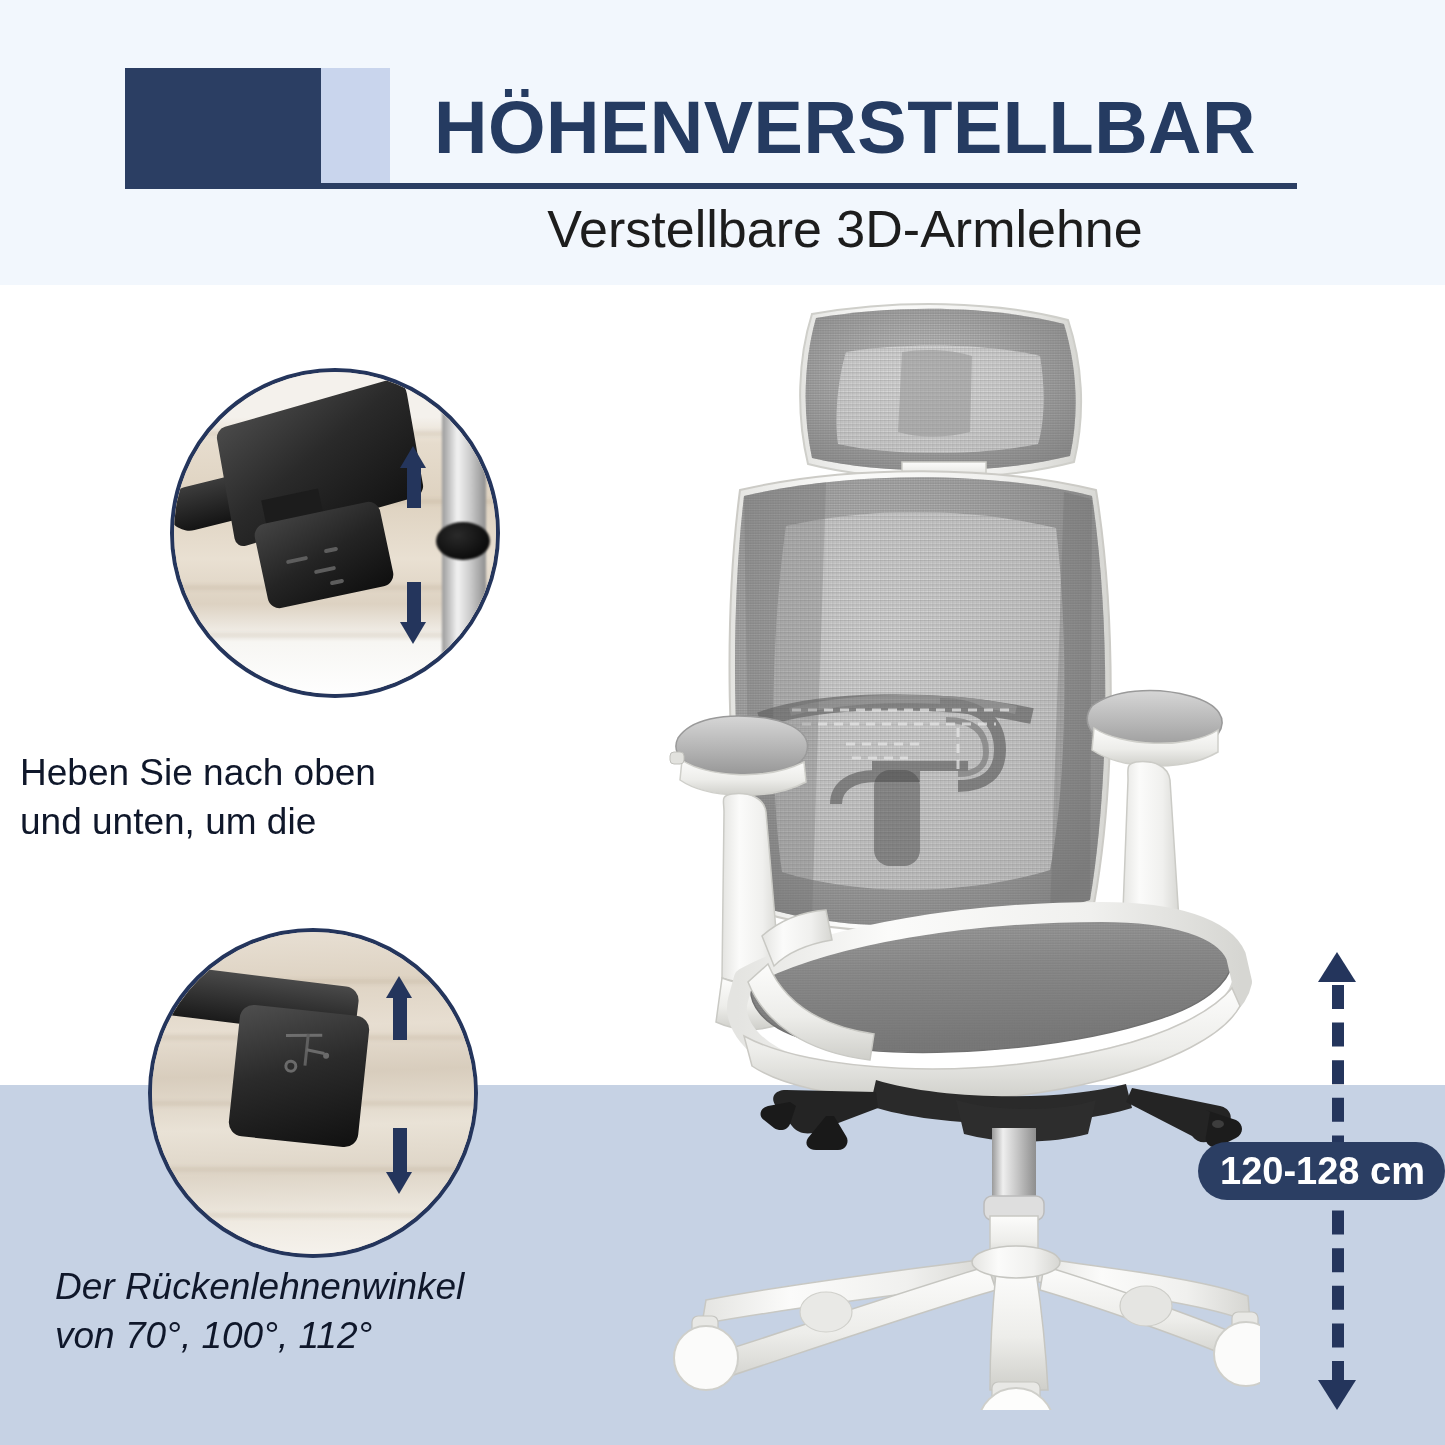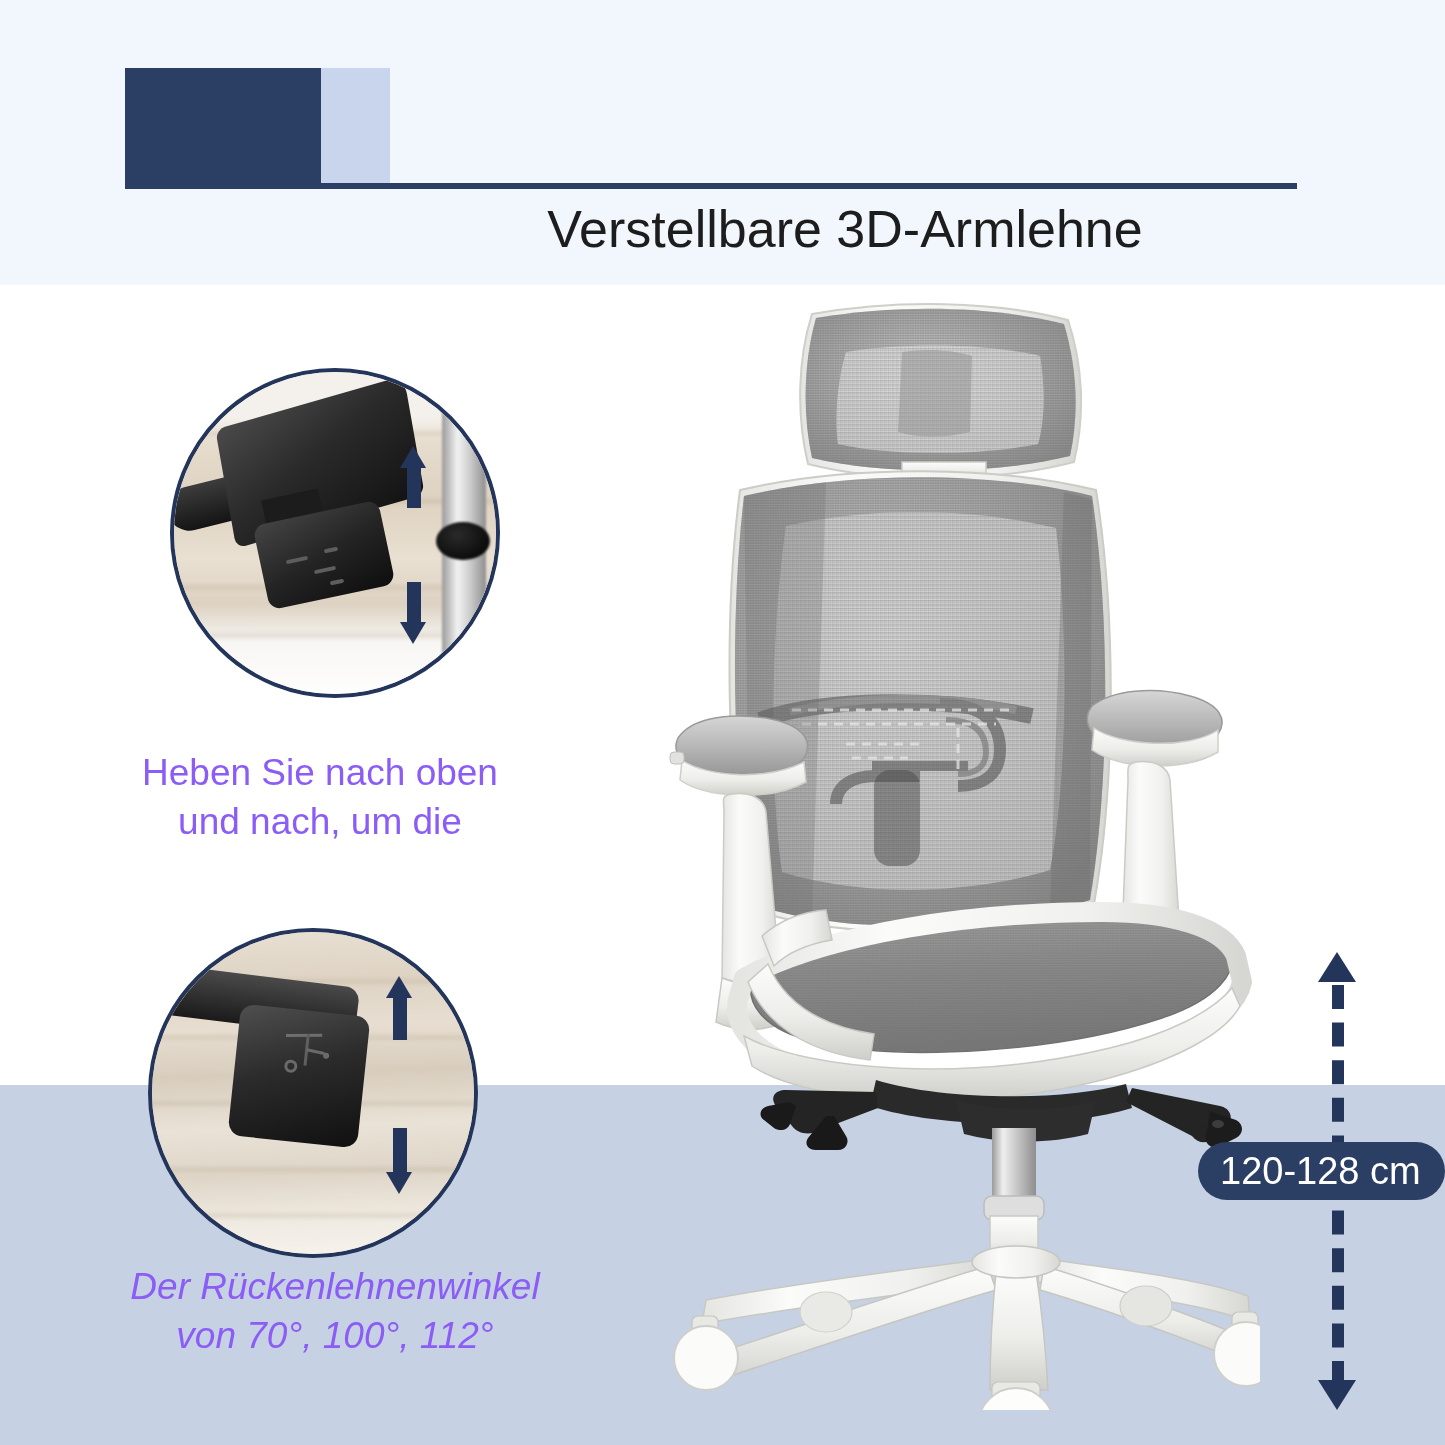--- a/index.html
+++ b/index.html
@@ -211,22 +211,21 @@
     position: absolute;
     left: 0;
     width: 0; height: 0;
     border-left: 13px solid transparent;
     border-right: 13px solid transparent;
   }
 
   
   .caption {
     position: absolute;
-    text-align: center;
-    color: #8b5cf6;
+    color: #0f172a;
     font-size: 37px;
     line-height: 1.33;
     font-weight: 400;
   }
   #caption-1 { left: 20px; top: 748px; width: 600px; }
   #caption-2 { left: 55px; top: 1262px; width: 560px; font-style: italic; }
 
   
   #chair {
     position: absolute;
@@ -263,33 +262,34 @@
     width: 247px; height: 58px;
     background: #2b3e63;
     border-radius: 29px;
     display: flex;
     align-items: center;
     justify-content: flex-start;
     padding-left: 22px;
     box-sizing: border-box;
     color: #ffffff;
     font-size: 38px;
-    font-weight: 400;
+    font-weight: 700;
     white-space: nowrap;
   }
 </style>
 </head>
 <body>
 
 <div id="page">
 
   <div class="header">
     <div class="hdr-block-dark"></div>
     <div class="hdr-block-light"></div>
     <div class="hdr-rule"></div>
+    <div class="hdr-title">HÖHENVERSTELLBAR</div>
     <div class="hdr-subtitle">Verstellbare 3D-Armlehne</div>
   </div>
 
   <div class="floor-band"></div>
 
   <svg id="chair" viewBox="0 0 620 1110">
     <defs>
       <linearGradient id="whiteFrame" x1="0" y1="0" x2="1" y2="0">
         <stop offset="0%" stop-color="#e4e4e1"></stop>
         <stop offset="30%" stop-color="#fbfbfa"></stop>
@@ -529,21 +529,21 @@
       <div class="arr-stem" style="top:22px; height:40px;"></div>
     </div>
     <div class="arrow-down" style="left:226px; top:210px; height:62px;">
       <div class="arr-stem" style="top:0; height:40px;"></div>
       <div class="arr-head" style="top:40px; border-top:22px solid #24355c;"></div>
     </div>
   </div>
 
   <div class="caption" id="caption-1">
     <div>Heben Sie nach oben</div>
-    <div>und nach, um die</div>
+    <div>und unten, um die</div>
   </div>
 
   <div class="detail-circle" id="detail-2">
     <div class="photo-bg wood2"></div>
     <div class="wood-line" style="top:48px"></div>
     <div class="wood-line" style="top:104px"></div>
     <div class="wood-line" style="top:170px"></div>
     <div class="wood-line" style="top:236px"></div>
     <div class="wood-line" style="top:282px"></div>
 

